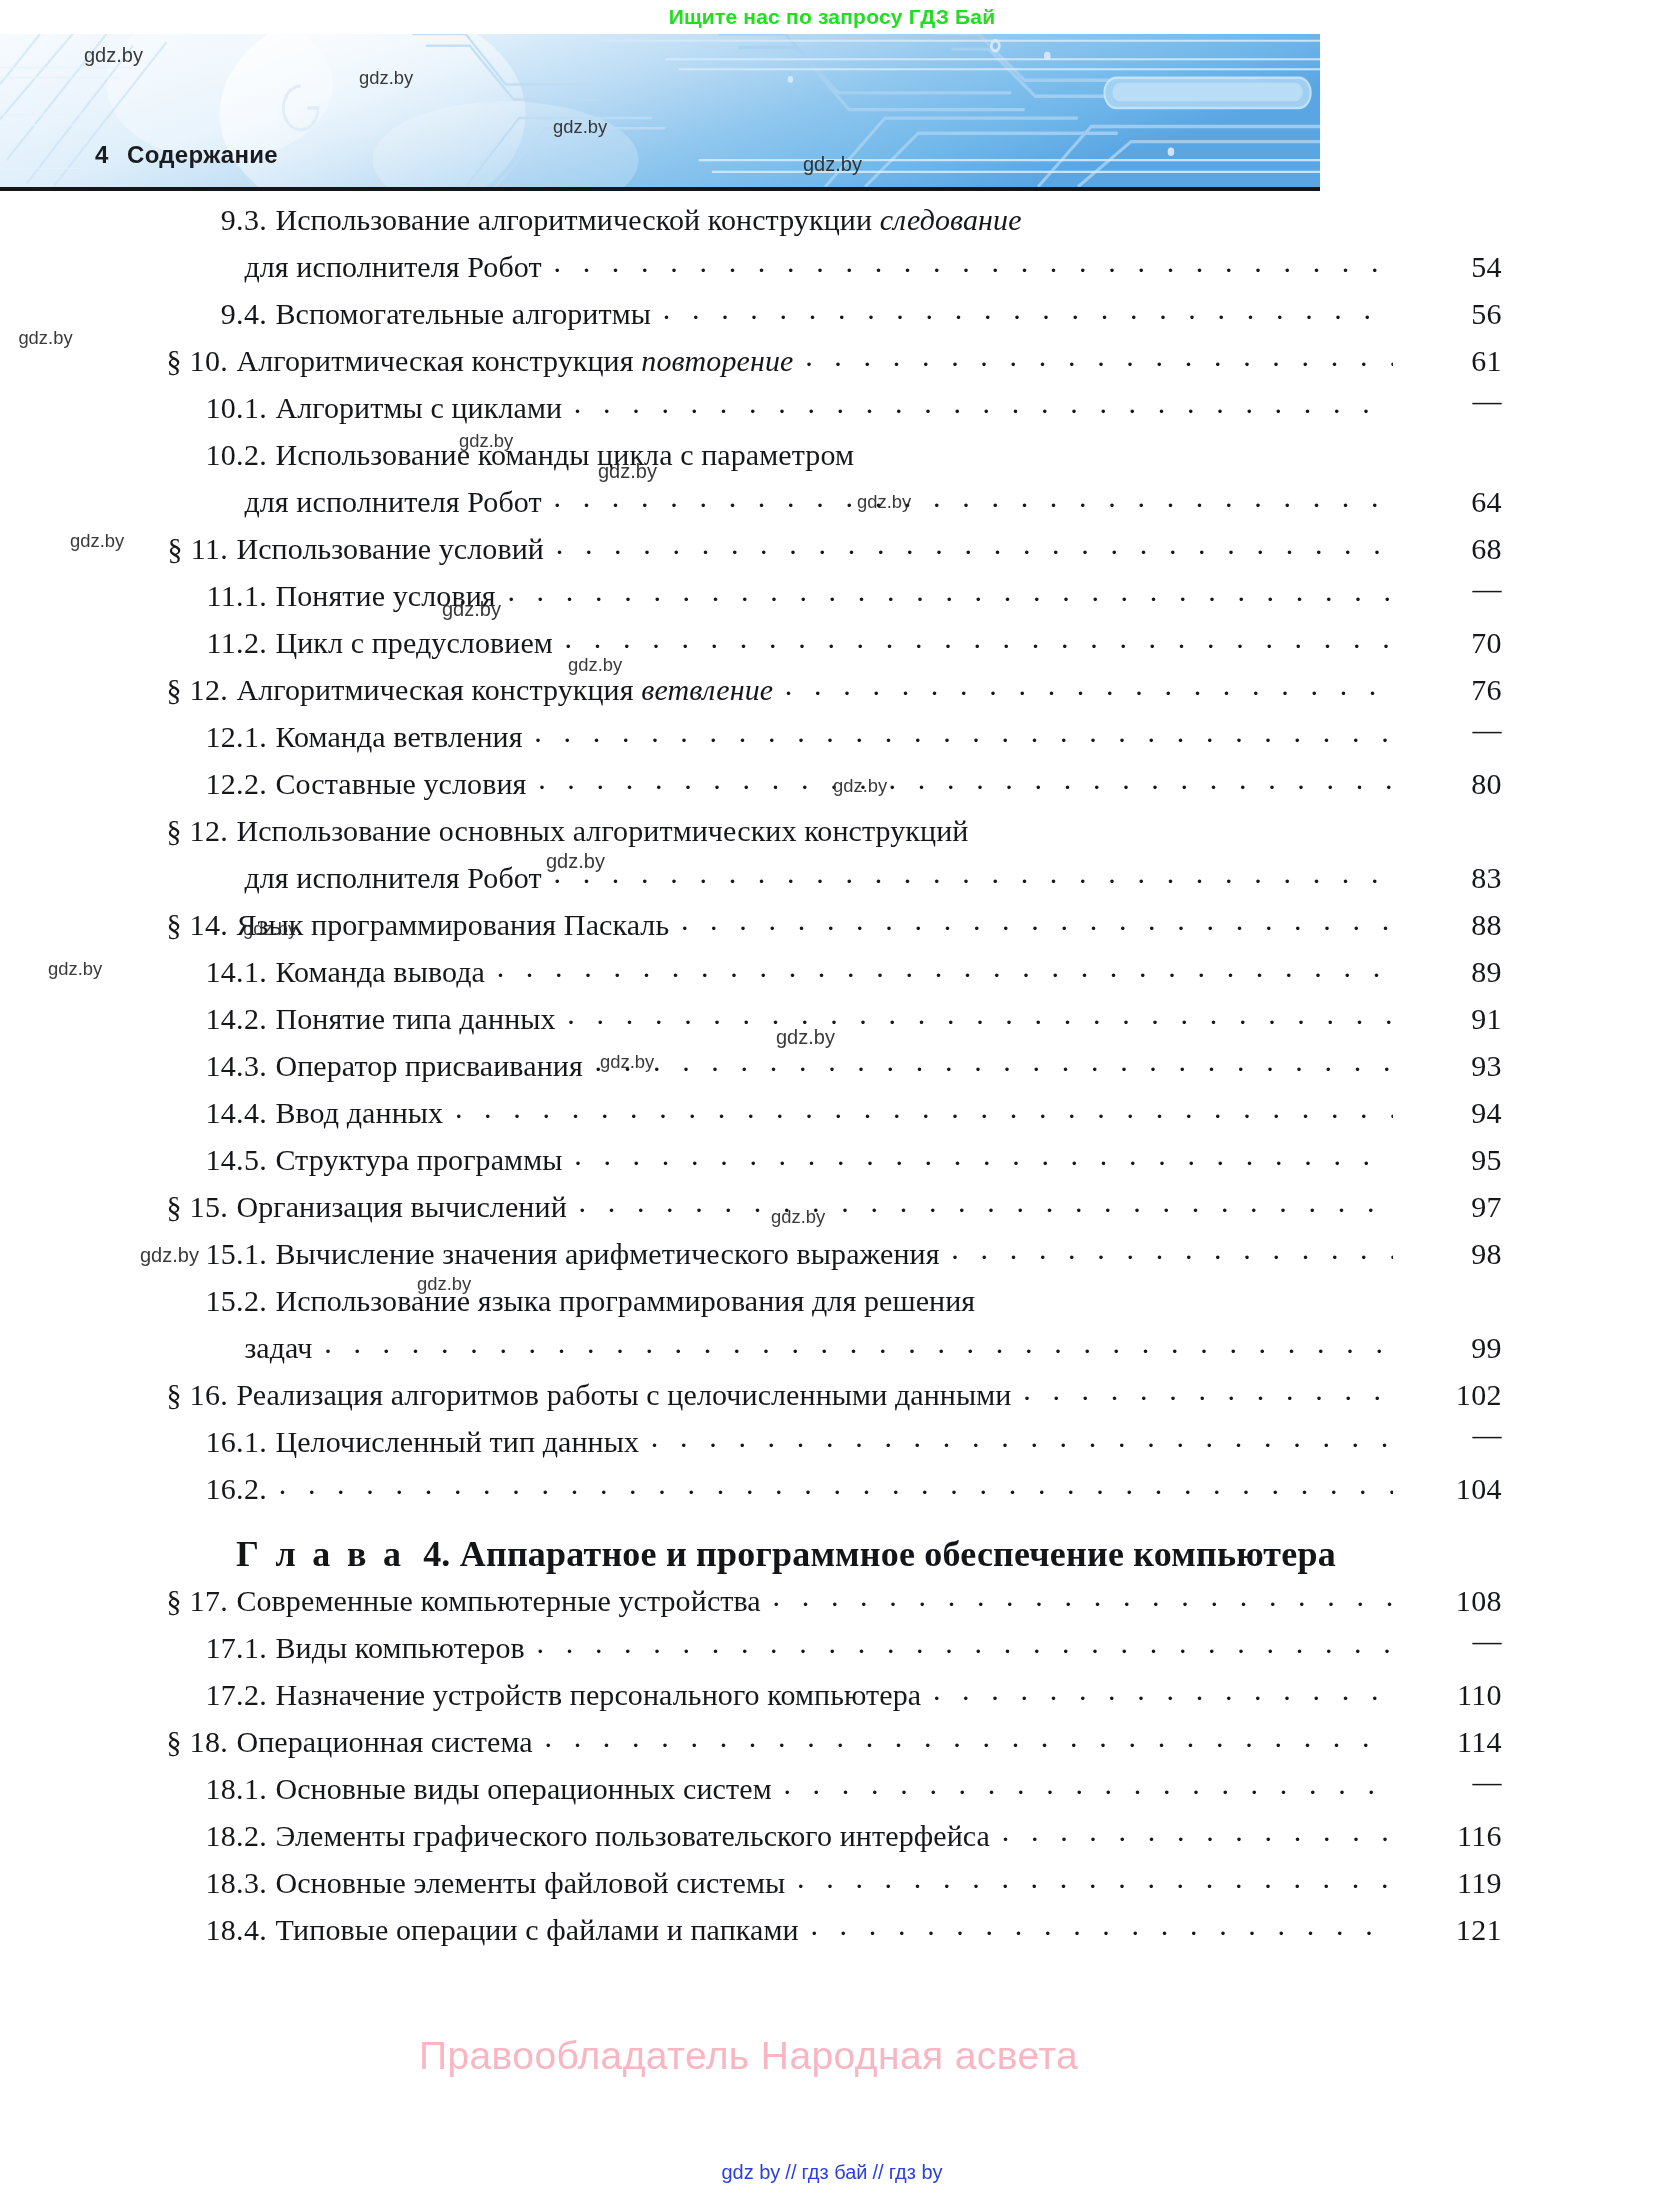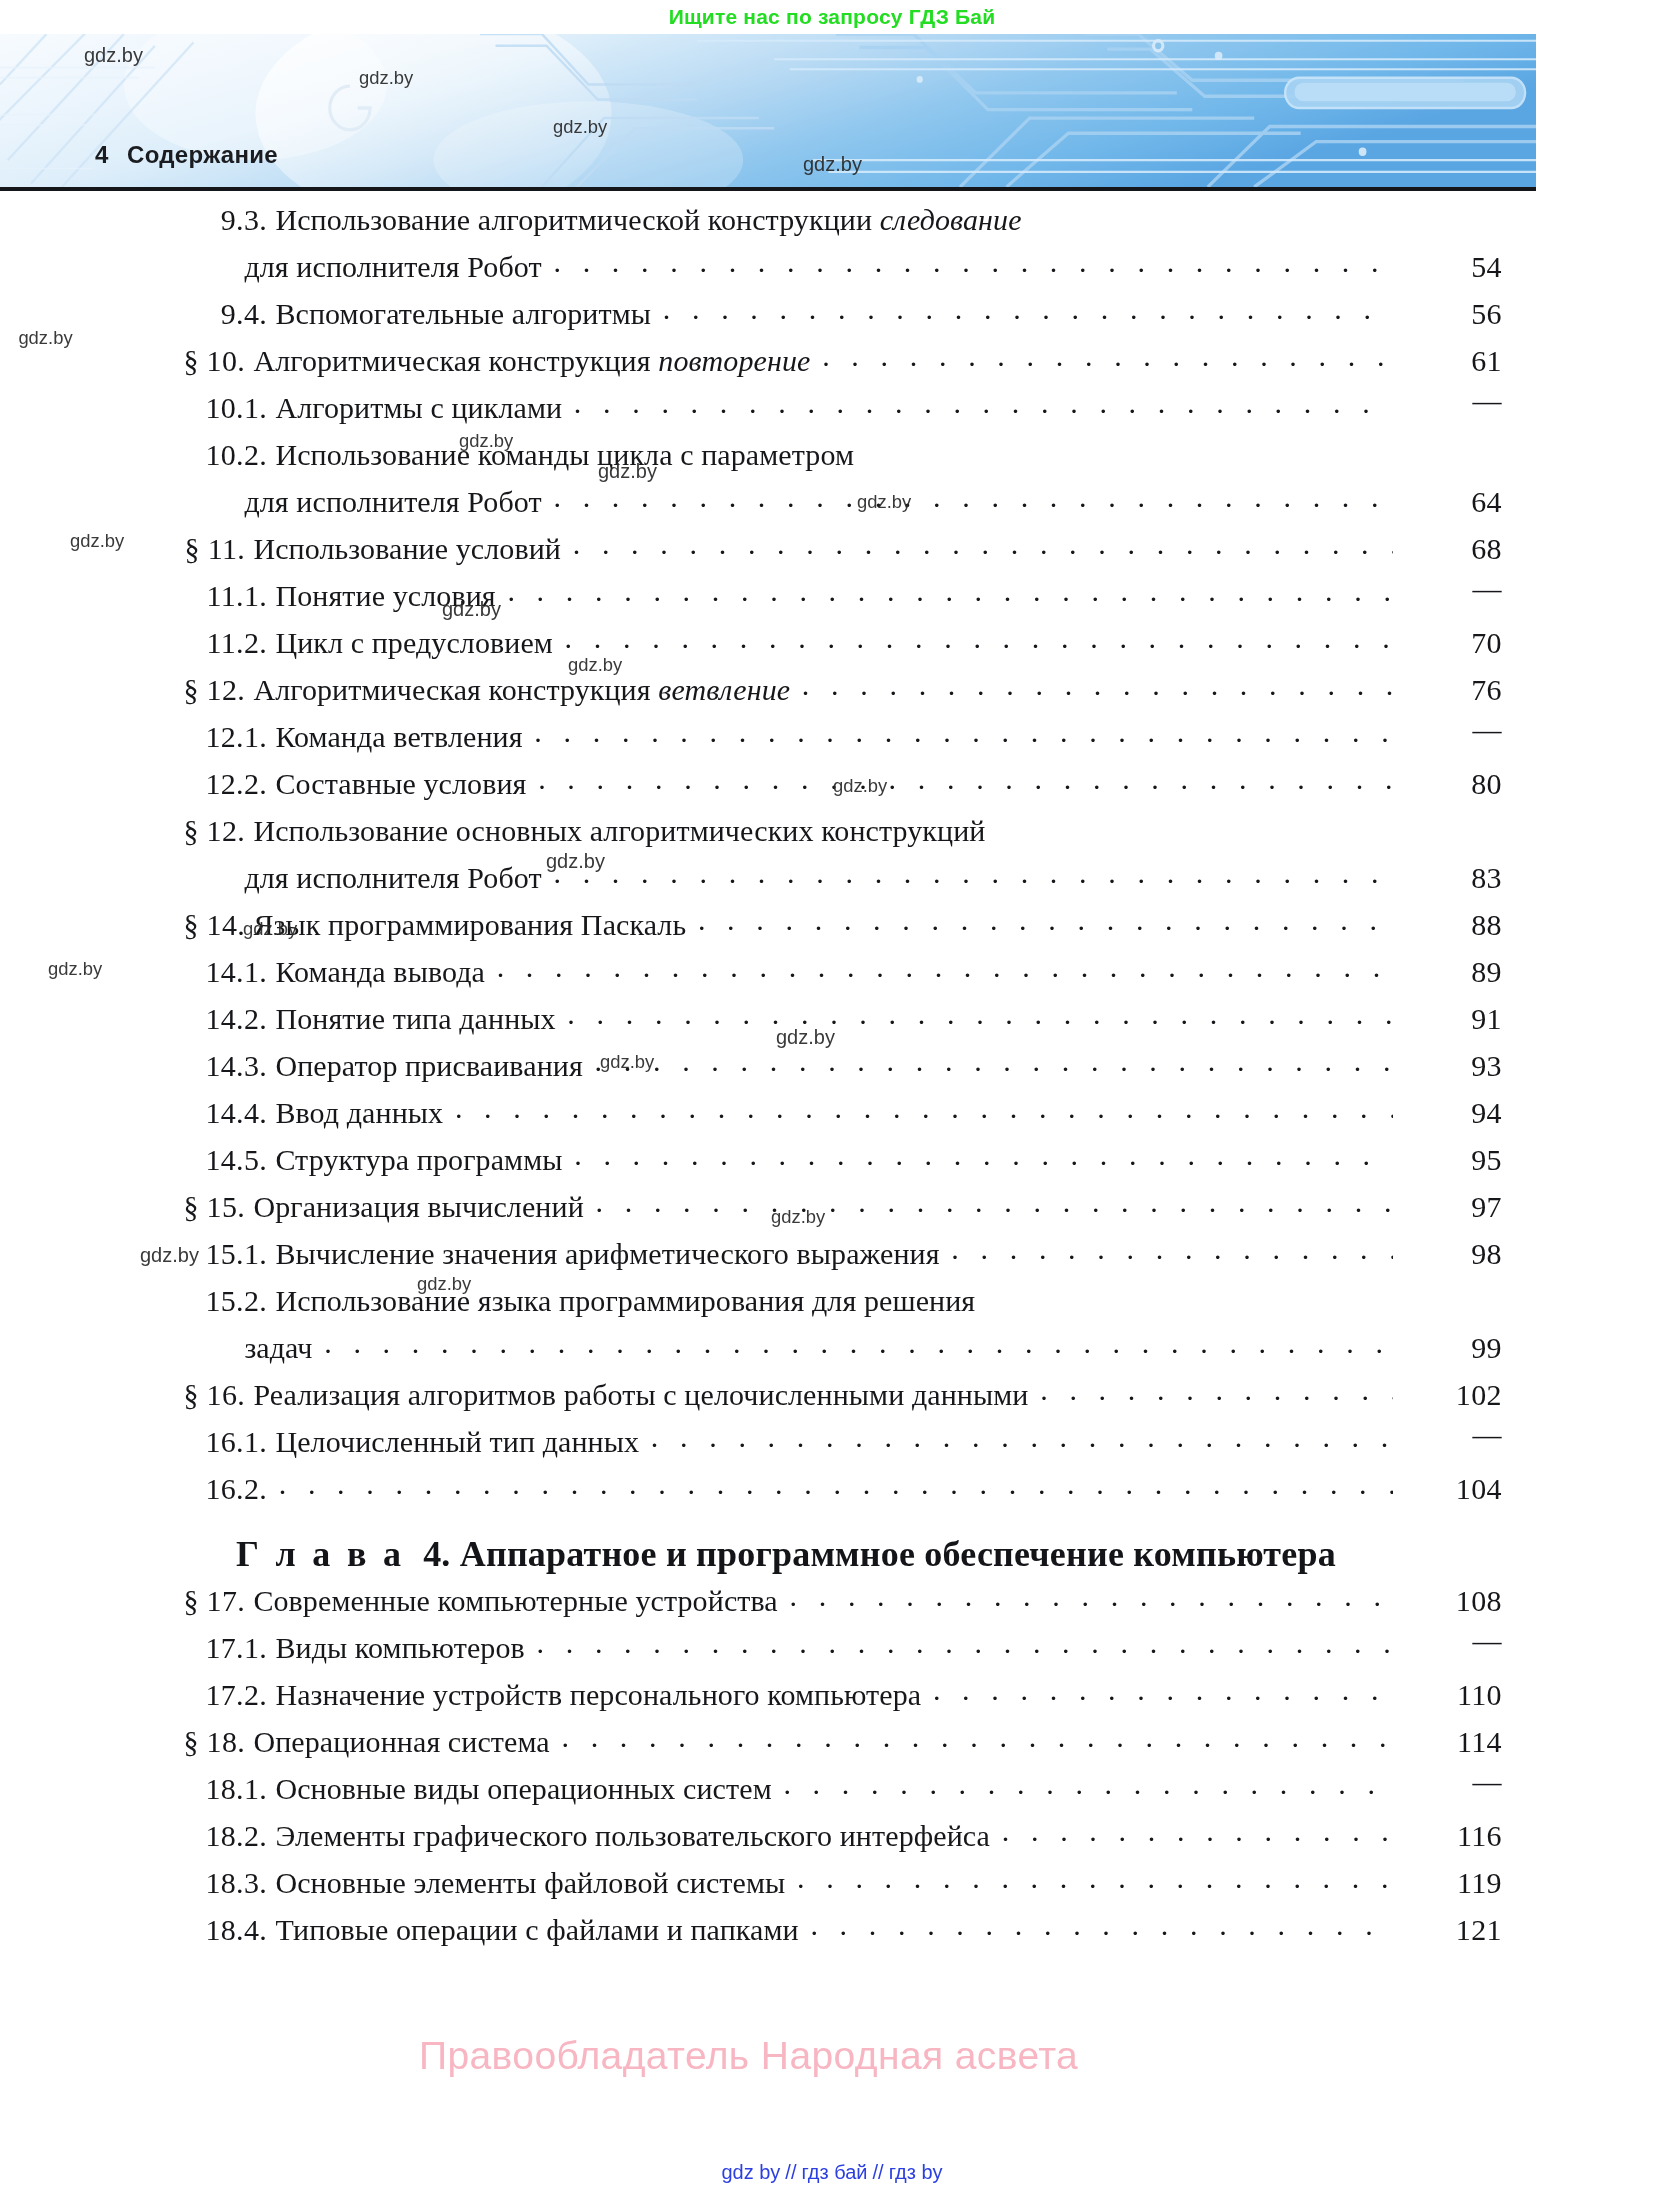--- a/index.html
+++ b/index.html
@@ -32,21 +32,21 @@
     font-weight: 700;
     color: #22dd22;
     letter-spacing: 0.2px;
     white-space: nowrap;
   }
 
   
   .page-header {
     position: absolute;
     top: 34px; left: 0;
-    width: 1536px;
+    width: 1320px;
     height: 153px;
     overflow: hidden;
     background: linear-gradient(100deg,
        #f4f9fd 0%,
        #eaf4fc 16%,
        #e2f0fb 27%,
        #d6e9f8 37%,
        #bcdcf4 50%,
        #9ccdf0 62%,
        #7fbeec 74%,
@@ -84,21 +84,21 @@
     line-height: 1.0;
     height: 47px;
   }
 
   .num-col {
     flex: 0 0 auto;
     text-align: right;
     white-space: nowrap;
     letter-spacing: 0.3px;
   }
-  .num-col.lvl-sec   { width: 228px; padding-left: 17px; }   
+  .num-col.lvl-sec   { width: 228px; }   
   .num-col.lvl-sub   { width: 267px; }   
   .num-col.lvl-cont  { width: 236px; }   
 
   .title-col {
     flex: 0 0 auto;
     white-space: nowrap;
     padding-left: 8.4px;
     letter-spacing: 0.1px;
   }
   .title-col .it { font-style: italic; }

